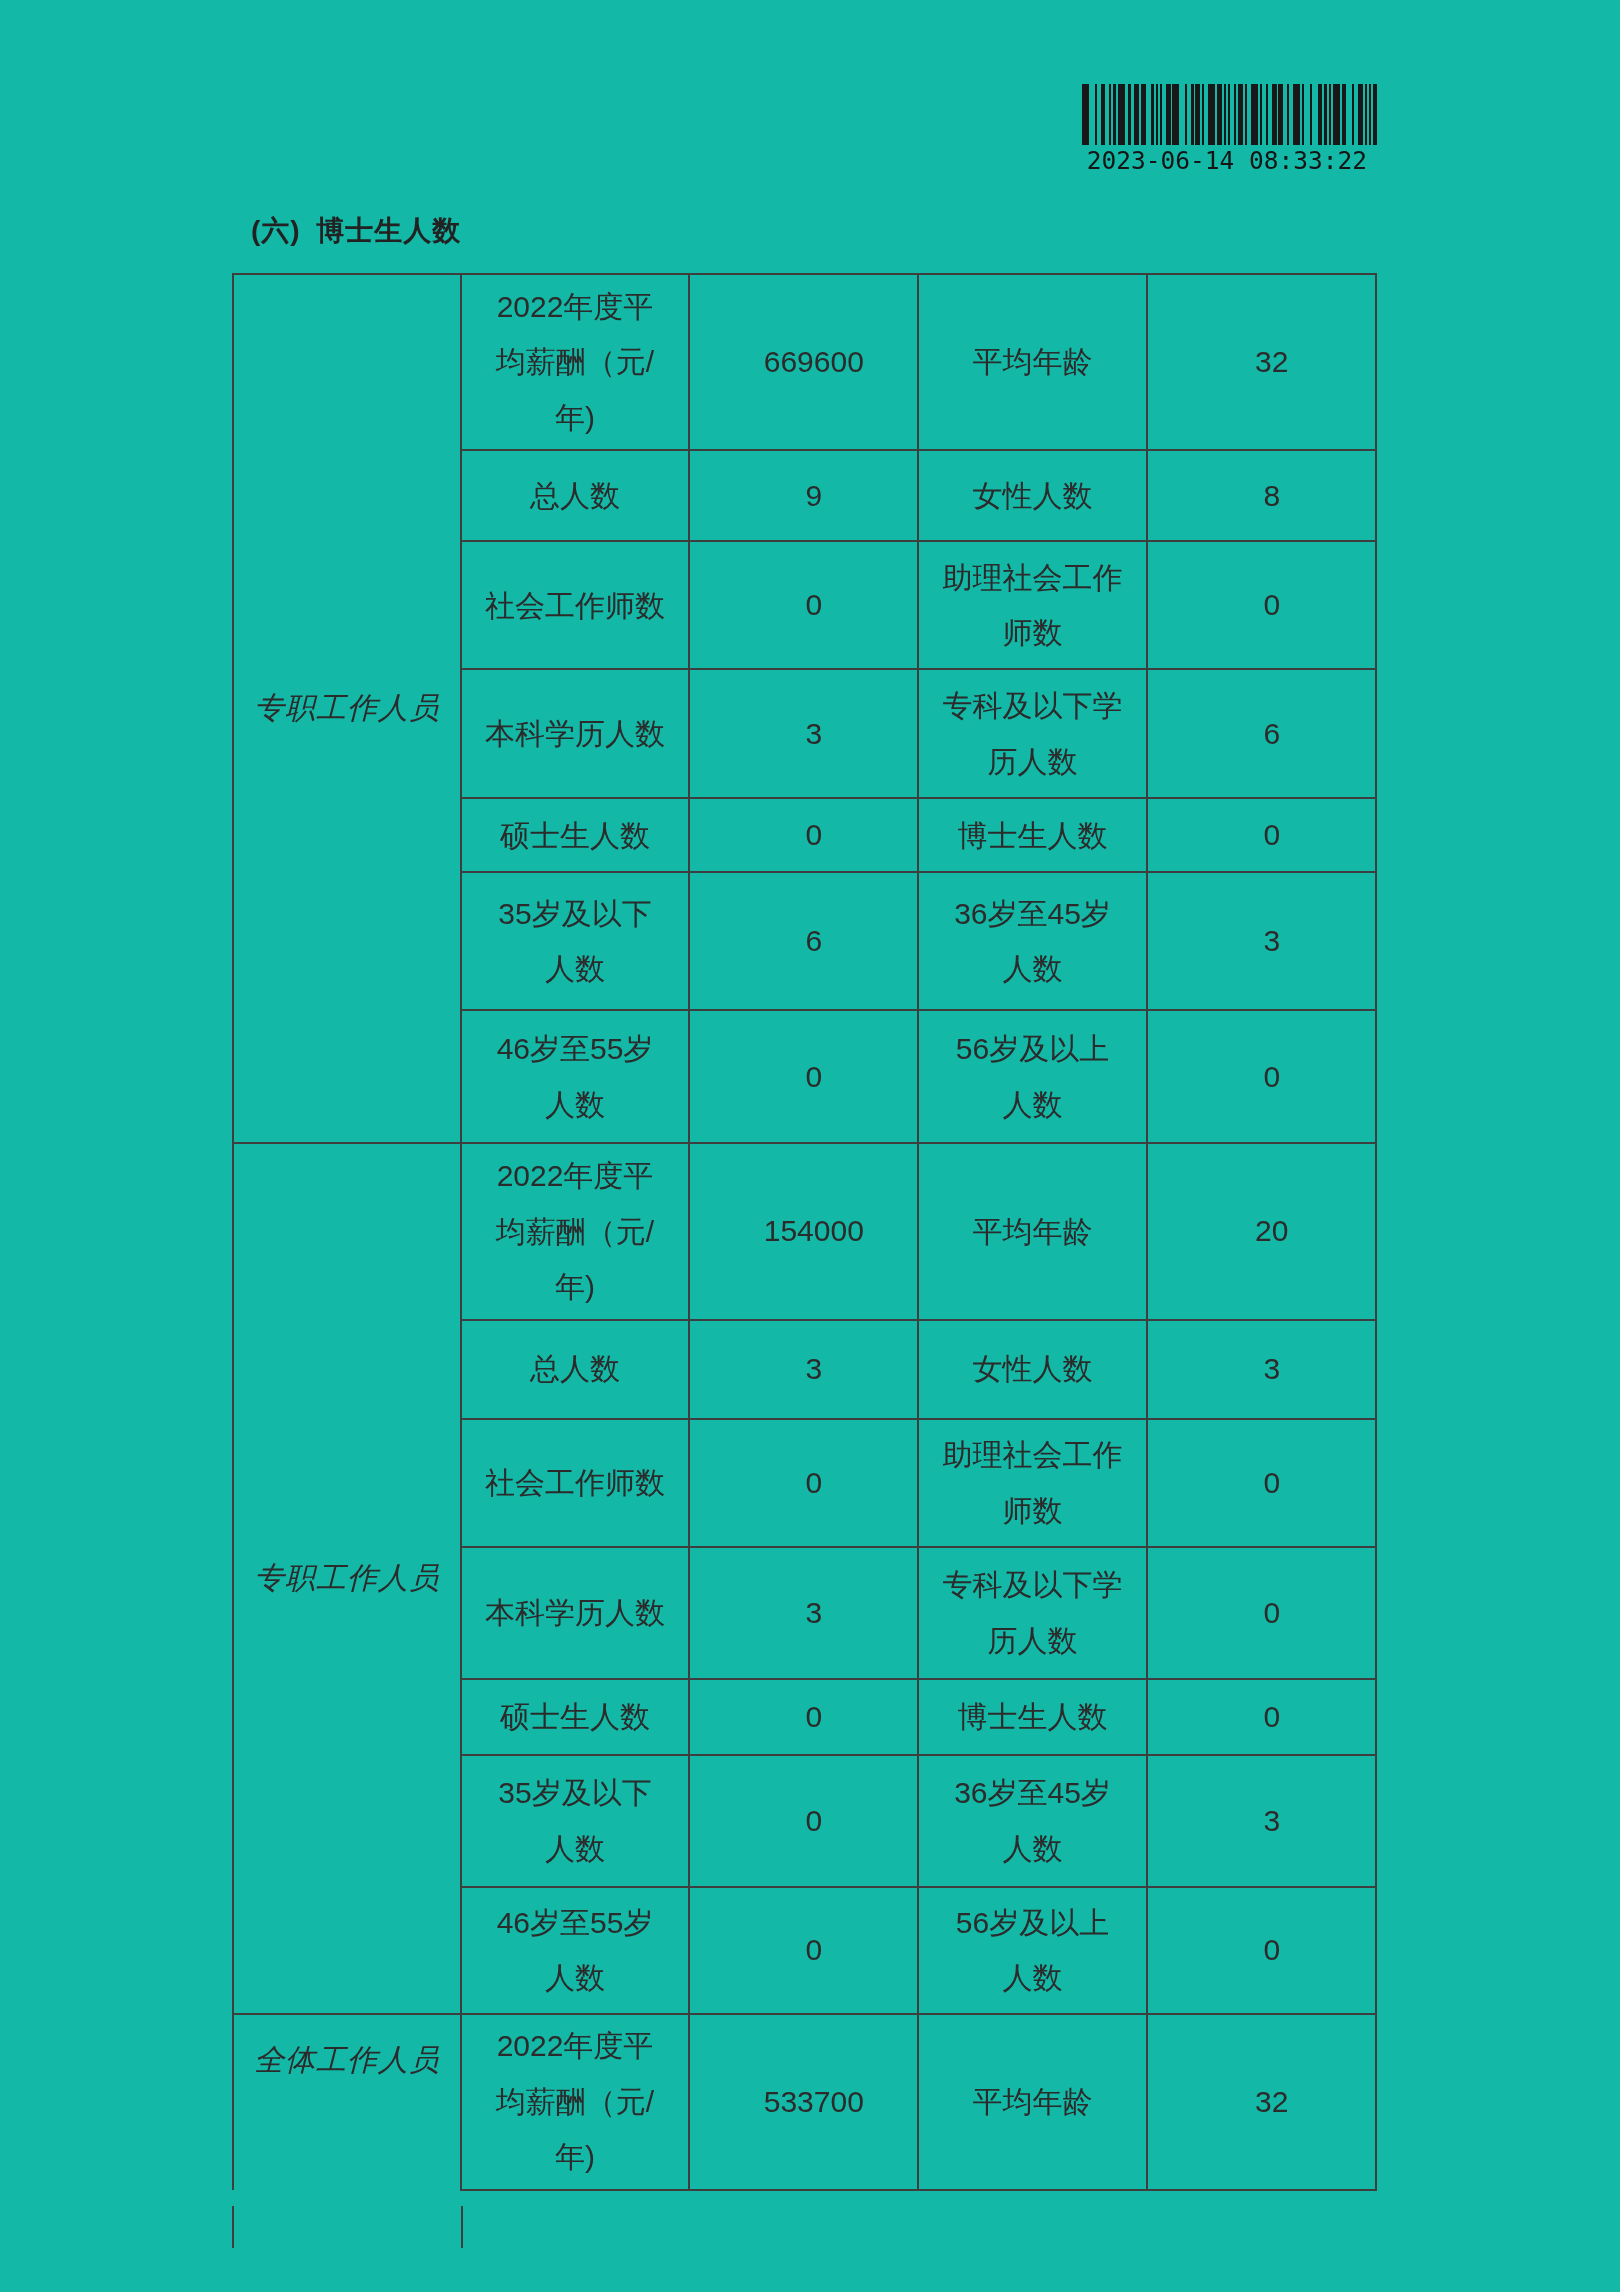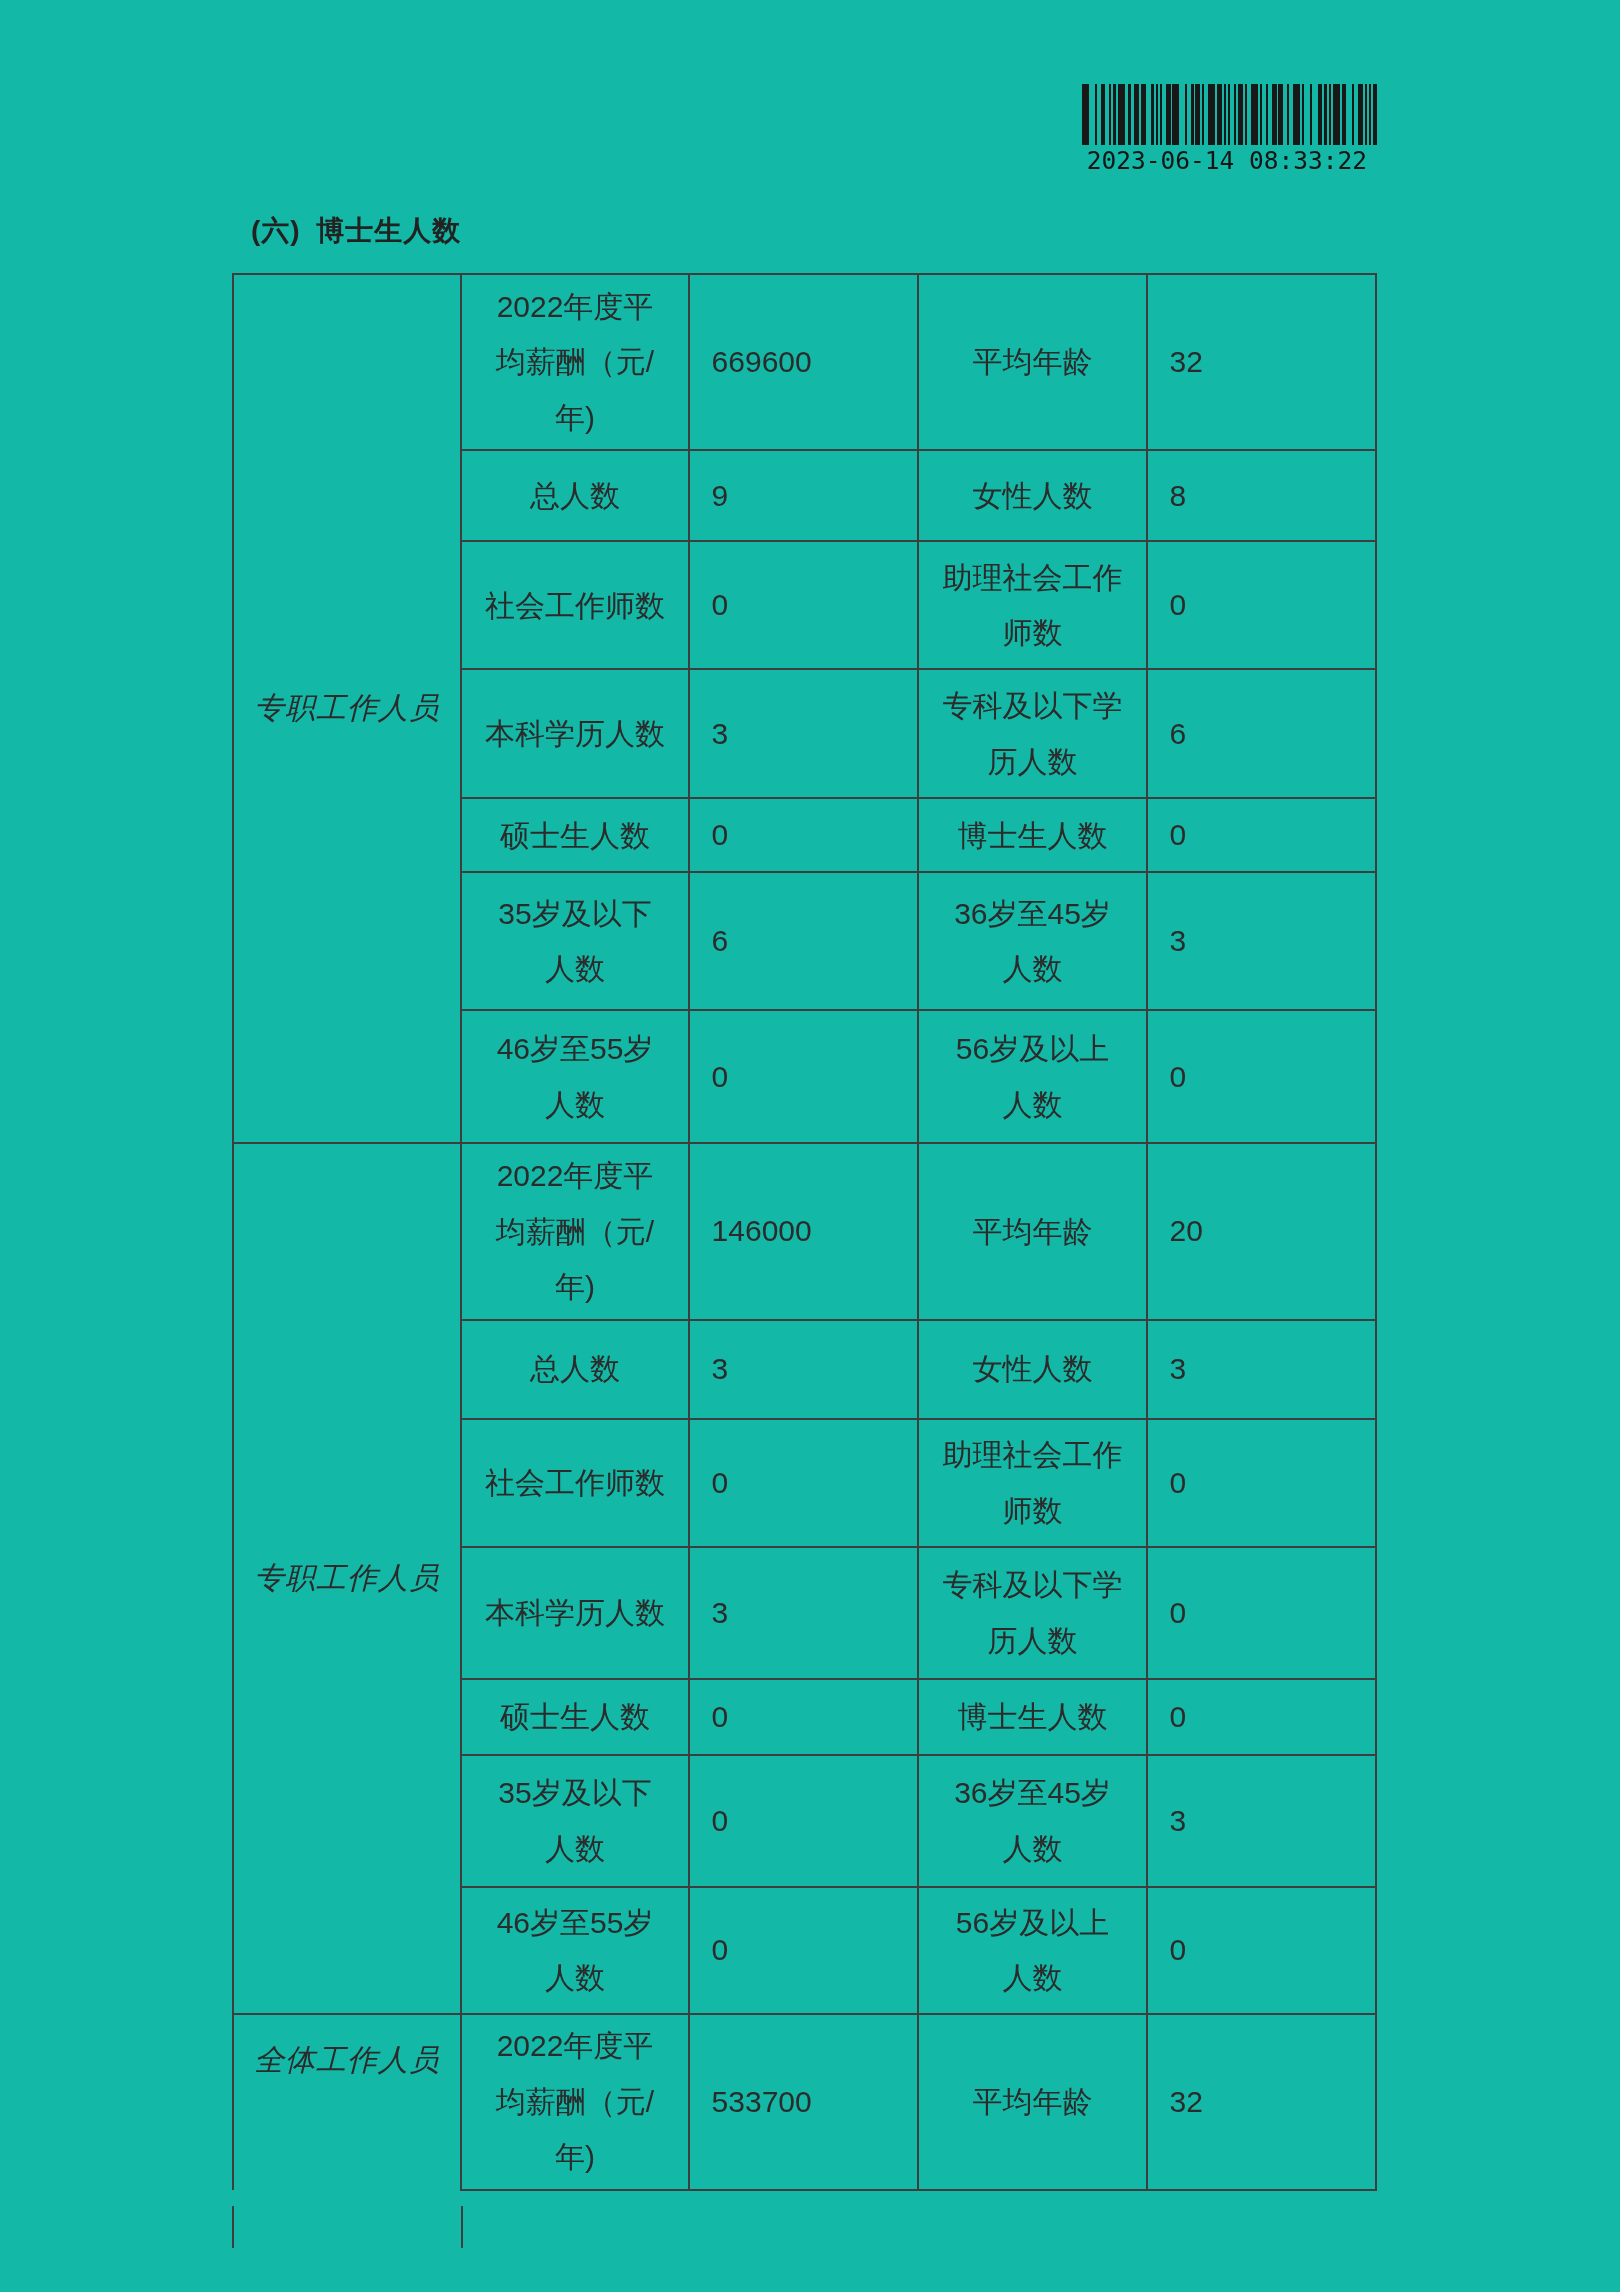--- a/index.html
+++ b/index.html
@@ -51,21 +51,21 @@
     padding-top:25.5px;
   }
   td.group.nobottom{border-bottom:none;}
   td.lbl{
     text-align:center;
     white-space:pre-line;
     line-height:1.85;
     padding:3.9px 19.6px;
   }
   td.val{
-    text-align:left;
+    text-align:center;
     padding-left:21.6px;
     font-size:31px;
   }
   
   .stub{
     position:absolute;top:2206px;width:2px;height:42px;
     background:#3e3e3e;
   }
   #stub-a{left:232px;}
   #stub-b{left:461px;}
@@ -187,21 +187,21 @@
         <td class="val">0</td>
       </tr>
     </tbody>
 
     <tbody>
       <tr style="height:175px">
         <td class="group" rowspan="7">专职工作人员</td>
         <td class="lbl">2022年度平
 均薪酬（元/
 年)</td>
-        <td class="val">146000</td>
+        <td class="val">154000</td>
         <td class="lbl">平均年龄</td>
         <td class="val">20</td>
       </tr>
       <tr style="height:99px">
         <td class="lbl">总人数</td>
         <td class="val">3</td>
         <td class="lbl">女性人数</td>
         <td class="val">3</td>
       </tr>
       <tr style="height:128px">

